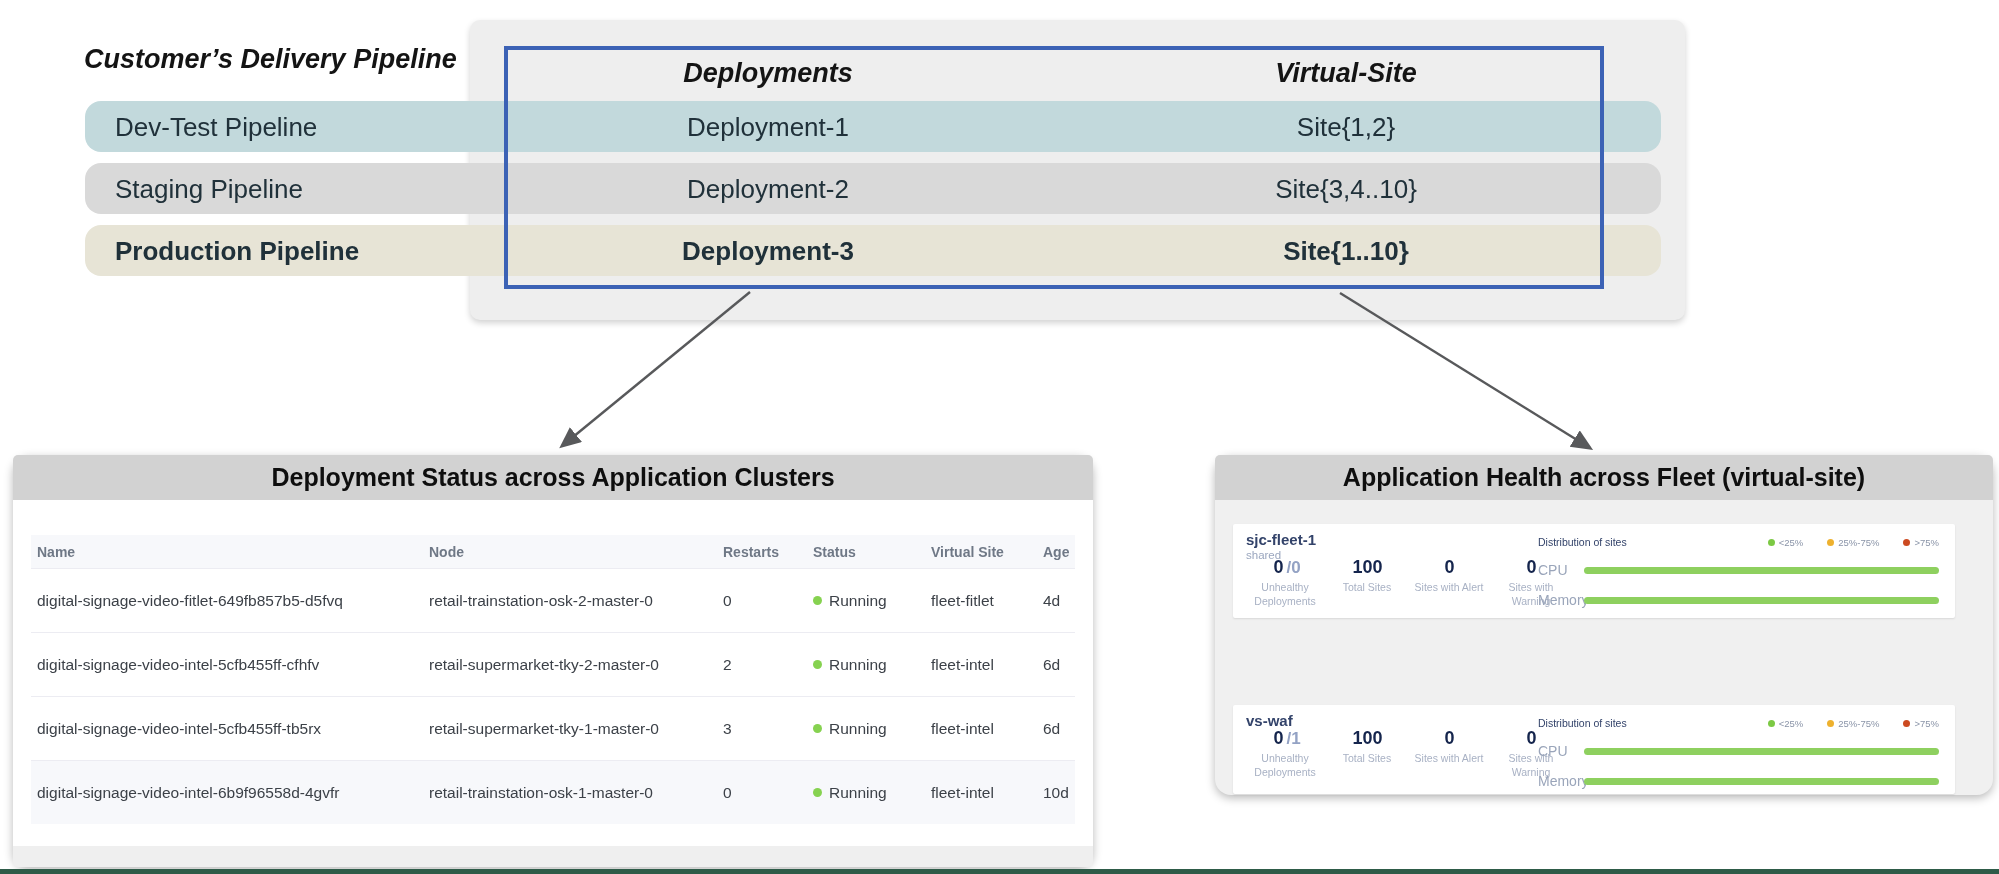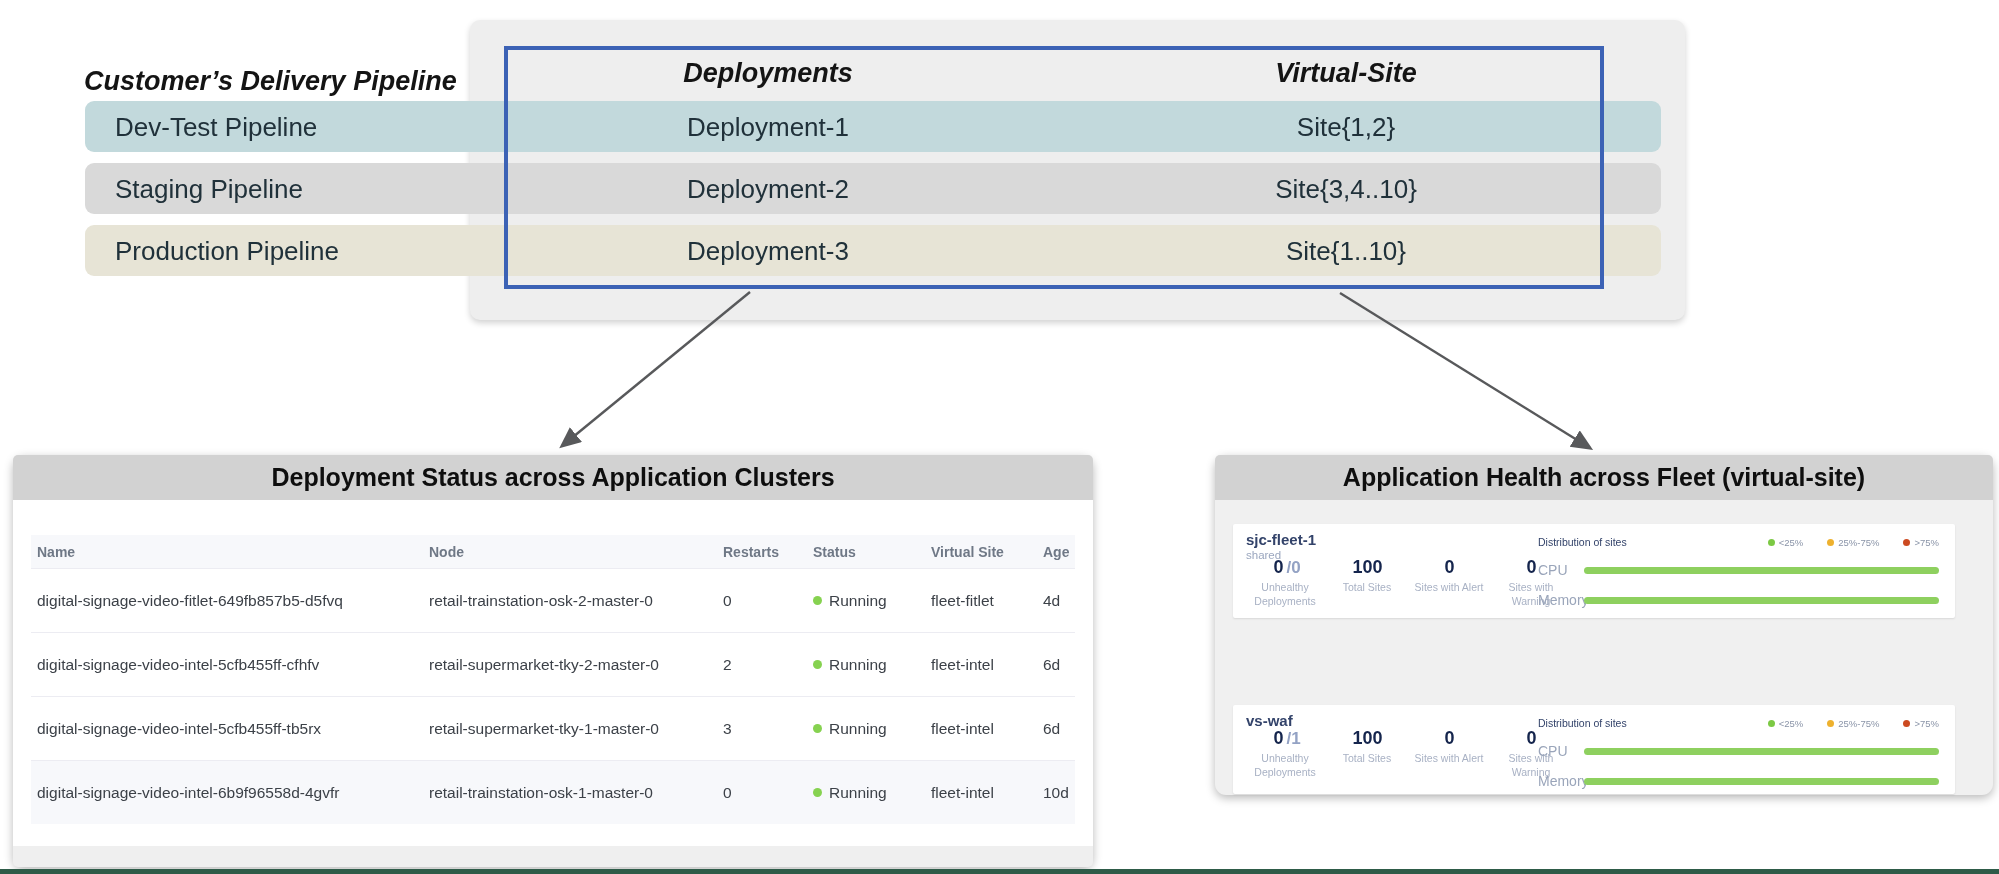--- a/index.html
+++ b/index.html
@@ -11,43 +11,43 @@
   
   .top-panel {
     position:absolute; left:470px; top:20px; width:1215px; height:300px;
     background:#eeeeee; border-radius:10px; box-shadow:0 3px 6px rgba(0,0,0,0.18);
   }
   .blue-box {
     position:absolute; left:504px; top:46px; width:1100px; height:243px;
     border:4px solid #3c62b5; box-sizing:border-box; z-index:6; pointer-events:none;
   }
   .pt-title {
-    position:absolute; left:84px; top:66px; font-size:27px; font-weight:bold;
+    position:absolute; left:84px; top:44px; font-size:27px; font-weight:bold;
     font-style:italic; color:#141414; white-space:nowrap; z-index:3;
   }
   .pt-colhead {
     position:absolute; top:58px; transform:translateX(-50%); font-size:27px;
     font-weight:bold; font-style:italic; color:#141414; white-space:nowrap; z-index:3;
   }
   .col-deployments { left:768px; }
   .col-vsite { left:1346px; }
   .pt-row {
-    position:absolute; left:85px; width:1576px; height:51px; border-radius:9px; z-index:2;
-  }
-  .pt-row-0 { top:101px; } .pt-row-1 { top:163px; } .pt-row-2 { top:225px; }
+    position:absolute; left:85px; width:1576px; height:51px; border-radius:16px; z-index:2;
+  }
+  .pt-row-0 { top:101px; } .pt-row-1 { top:163px; } .pt-row-2 { top:225px;font-weight:bold; }
   .pt-row span { position:absolute; top:50%; font-size:26px; color:#20313a; white-space:nowrap; }
   .pt-row .label { left:30px; transform:translateY(-50%); }
   .pt-row .dep  { left:683px; transform:translate(-50%,-50%); }
   .pt-row .site { left:1261px; transform:translate(-50%,-50%); }
 
   
   .arrows { position:absolute; left:0; top:0; z-index:5; pointer-events:none; }
 
   
-  .panel { position:absolute; border-radius:11px; box-shadow:0 3px 10px rgba(0,0,0,0.28); }
+  .panel { position:absolute; border-radius:16px; box-shadow:0 3px 10px rgba(0,0,0,0.28); }
   .panel-titlebar {
     height:45px; background:#d2d2d2; border-radius:5px 5px 0 0;
     display:flex; align-items:center; justify-content:center;
     font-size:25px; font-weight:bold; color:#0e0e0e;
   }
 
   
   .left-panel { left:13px; top:455px; width:1080px; height:412px; background:#ffffff; }
   .table-wrap { position:absolute; left:18px; right:18px; top:80px; }
   table.tbl { width:100%; border-collapse:collapse; table-layout:fixed; }

